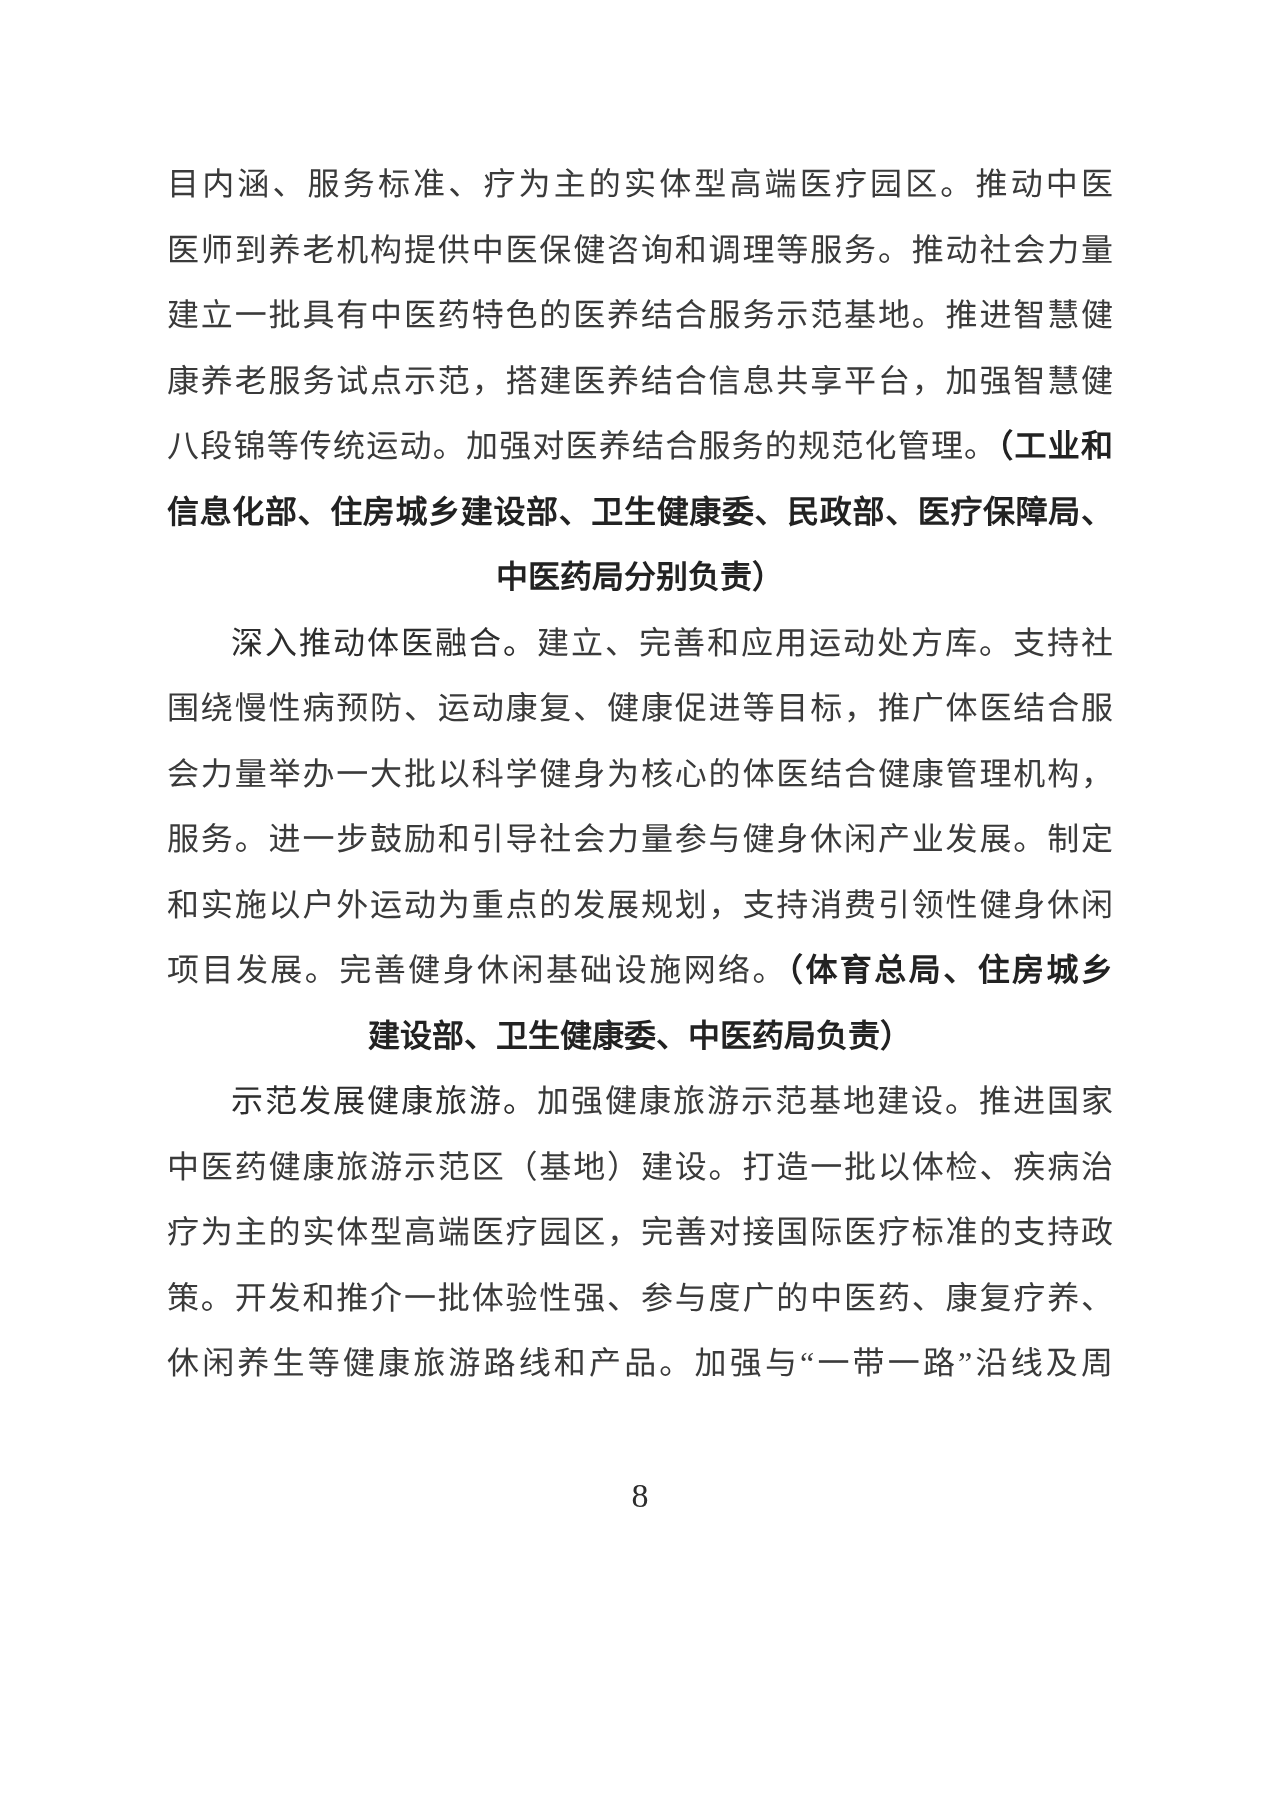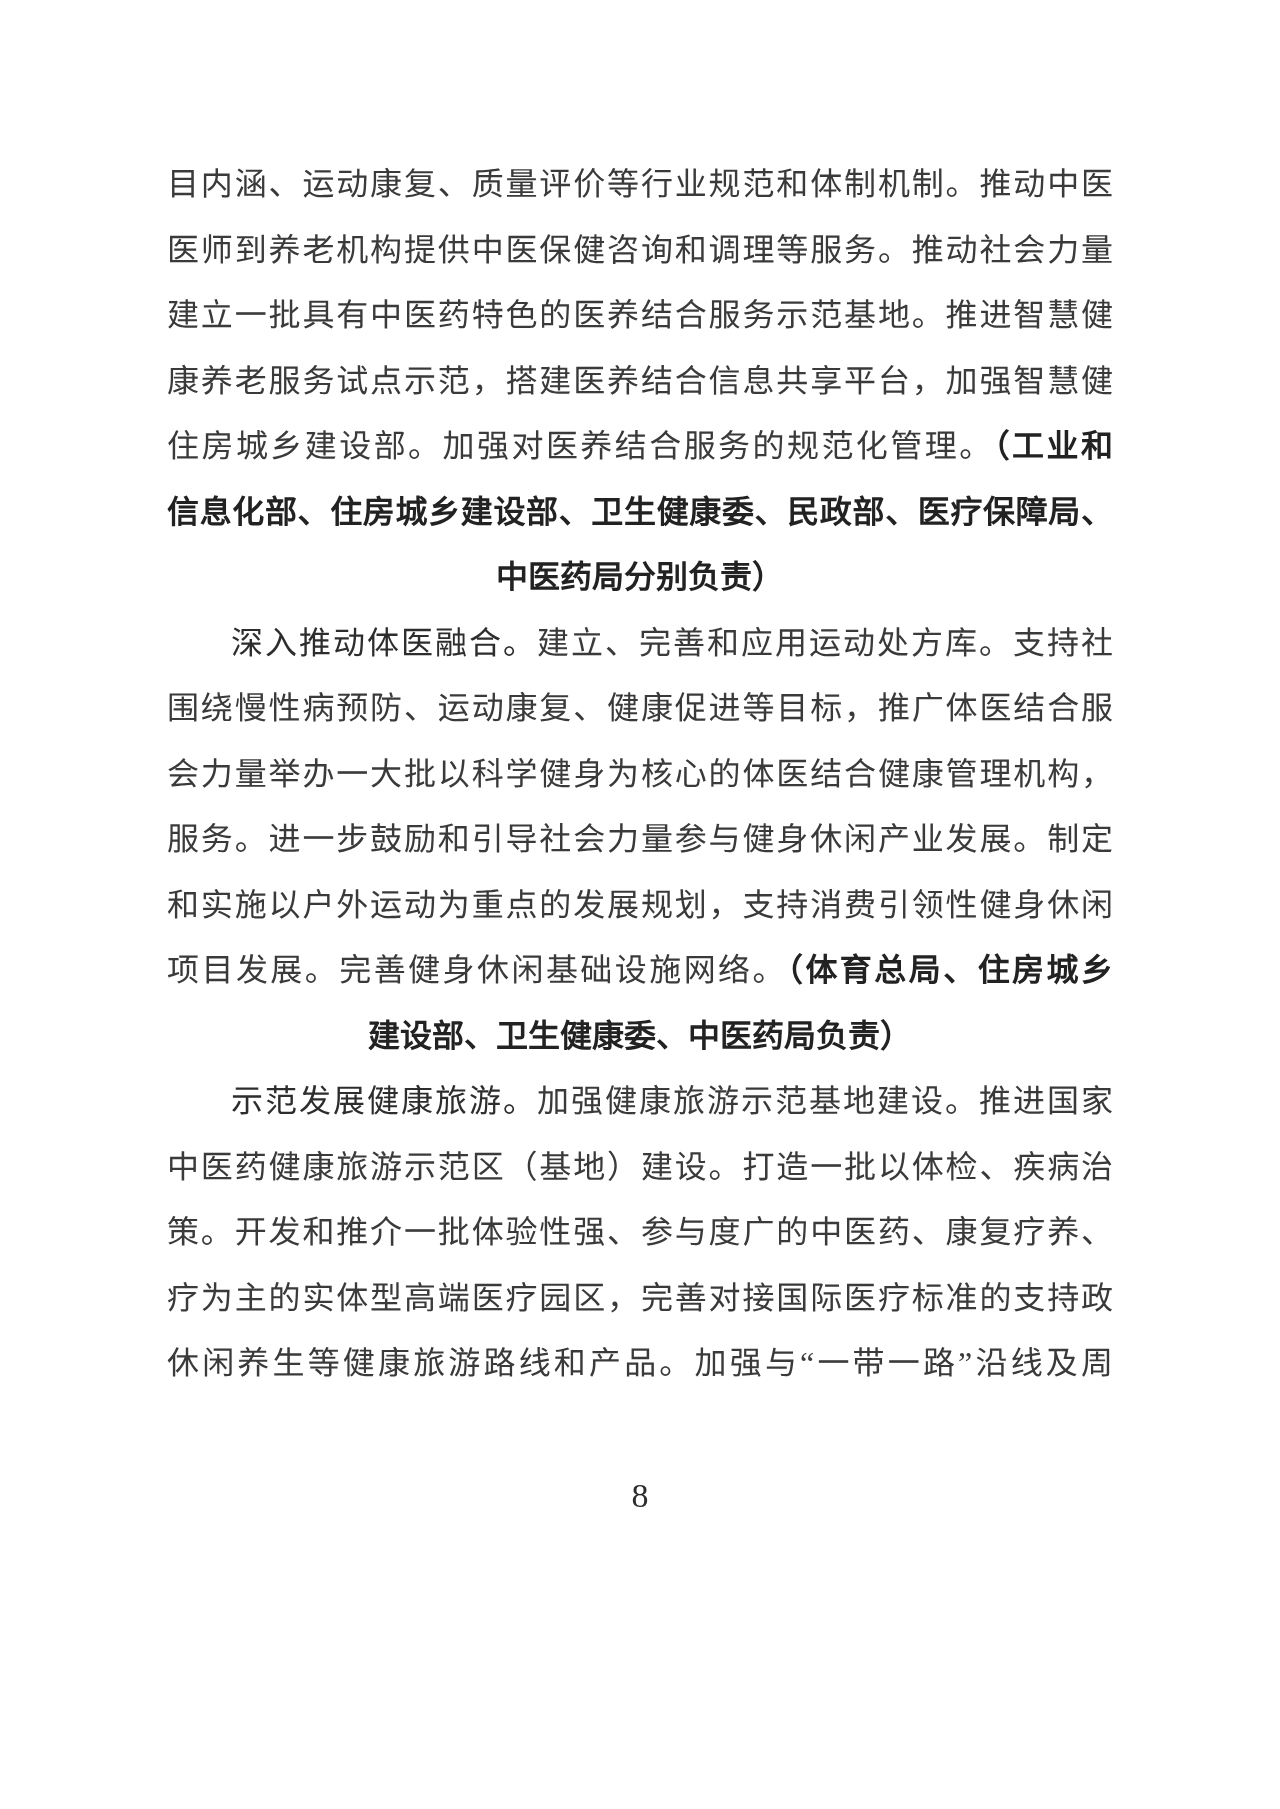--- a/index.html
+++ b/index.html
@@ -68,34 +68,34 @@
     font-size: 34px;
     color: #2d2d2d;
     font-family: "Liberation Serif", "DejaVu Serif", serif;
   }
 </style>
 </head>
 <body>
 
 <div class="page">
   <div class="text-block">
-      <div class="line justify"><span class="seg-song">目内涵、运动康复、质量评价等行业规范和体制机制。推动中医</span></div>
+      <div class="line justify"><span class="seg-song">目内涵、服务标准、疗为主的实体型高端医疗园区。推动中医</span></div>
       <div class="line justify"><span class="seg-song">医师到养老机构提供中医保健咨询和调理等服务。推动社会力量</span></div>
       <div class="line justify"><span class="seg-song">建立一批具有中医药特色的医养结合服务示范基地。推进智慧健</span></div>
       <div class="line justify"><span class="seg-song">康养老服务试点示范，搭建医养结合信息共享平台，加强智慧健</span></div>
-      <div class="line justify"><span class="seg-song">住房城乡建设部。加强对医养结合服务的规范化管理。</span><span class="seg-hei">（工业和</span></div>
+      <div class="line justify"><span class="seg-song">八段锦等传统运动。加强对医养结合服务的规范化管理。</span><span class="seg-hei">（工业和</span></div>
       <div class="line justify"><span class="seg-hei">信息化部、住房城乡建设部、卫生健康委、民政部、医疗保障局、</span></div>
       <div class="line"><span class="seg-hei">中医药局分别负责）</span></div>
       <div class="line justify indent"><span class="seg-lead">深入推动体医融合。</span><span class="seg-song">建立、完善和应用运动处方库。支持社</span></div>
       <div class="line justify"><span class="seg-song">围绕慢性病预防、运动康复、健康促进等目标，推广体医结合服</span></div>
       <div class="line justify"><span class="seg-song">会力量举办一大批以科学健身为核心的体医结合健康管理机构，</span></div>
       <div class="line justify"><span class="seg-song">服务。进一步鼓励和引导社会力量参与健身休闲产业发展。制定</span></div>
       <div class="line justify"><span class="seg-song">和实施以户外运动为重点的发展规划，支持消费引领性健身休闲</span></div>
       <div class="line justify"><span class="seg-song">项目发展。完善健身休闲基础设施网络。</span><span class="seg-hei">（体育总局、住房城乡</span></div>
       <div class="line"><span class="seg-hei">建设部、卫生健康委、中医药局负责）</span></div>
       <div class="line justify indent"><span class="seg-lead">示范发展健康旅游。</span><span class="seg-song">加强健康旅游示范基地建设。推进国家</span></div>
       <div class="line justify"><span class="seg-song">中医药健康旅游示范区（基地）建设。打造一批以体检、疾病治</span></div>
+      <div class="line justify"><span class="seg-song">疗为主的实体型高端医疗园区，完善对接国际医疗标准的支持政</span></div>
       <div class="line justify"><span class="seg-song">策。开发和推介一批体验性强、参与度广的中医药、康复疗养、</span></div>
-      <div class="line justify"><span class="seg-song">疗为主的实体型高端医疗园区，完善对接国际医疗标准的支持政</span></div>
       <div class="line justify"><span class="seg-song">休闲养生等健康旅游路线和产品。加强与“一带一路”沿线及周</span></div>
     </div>
   <div class="page-number">8</div>
 </div>
 
 </body></html>

